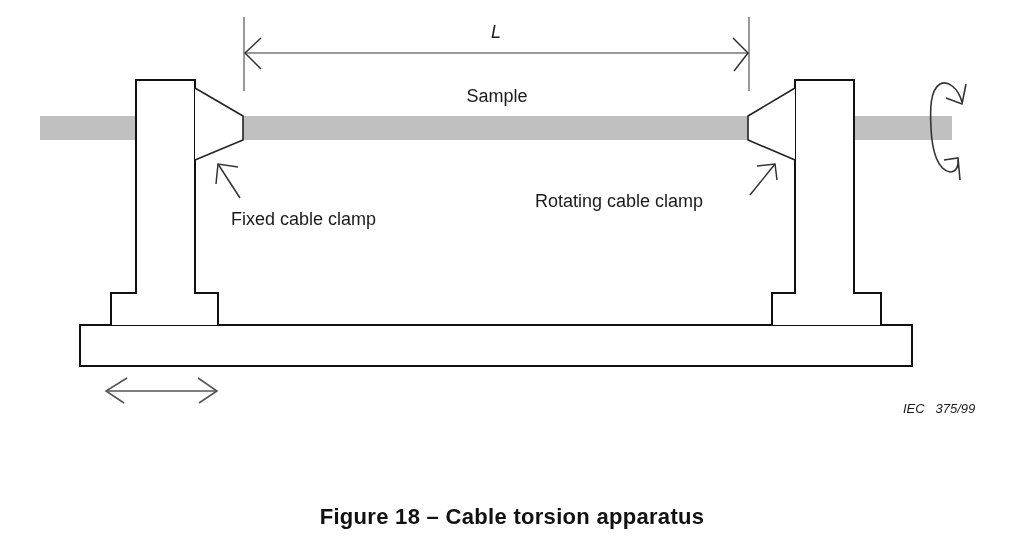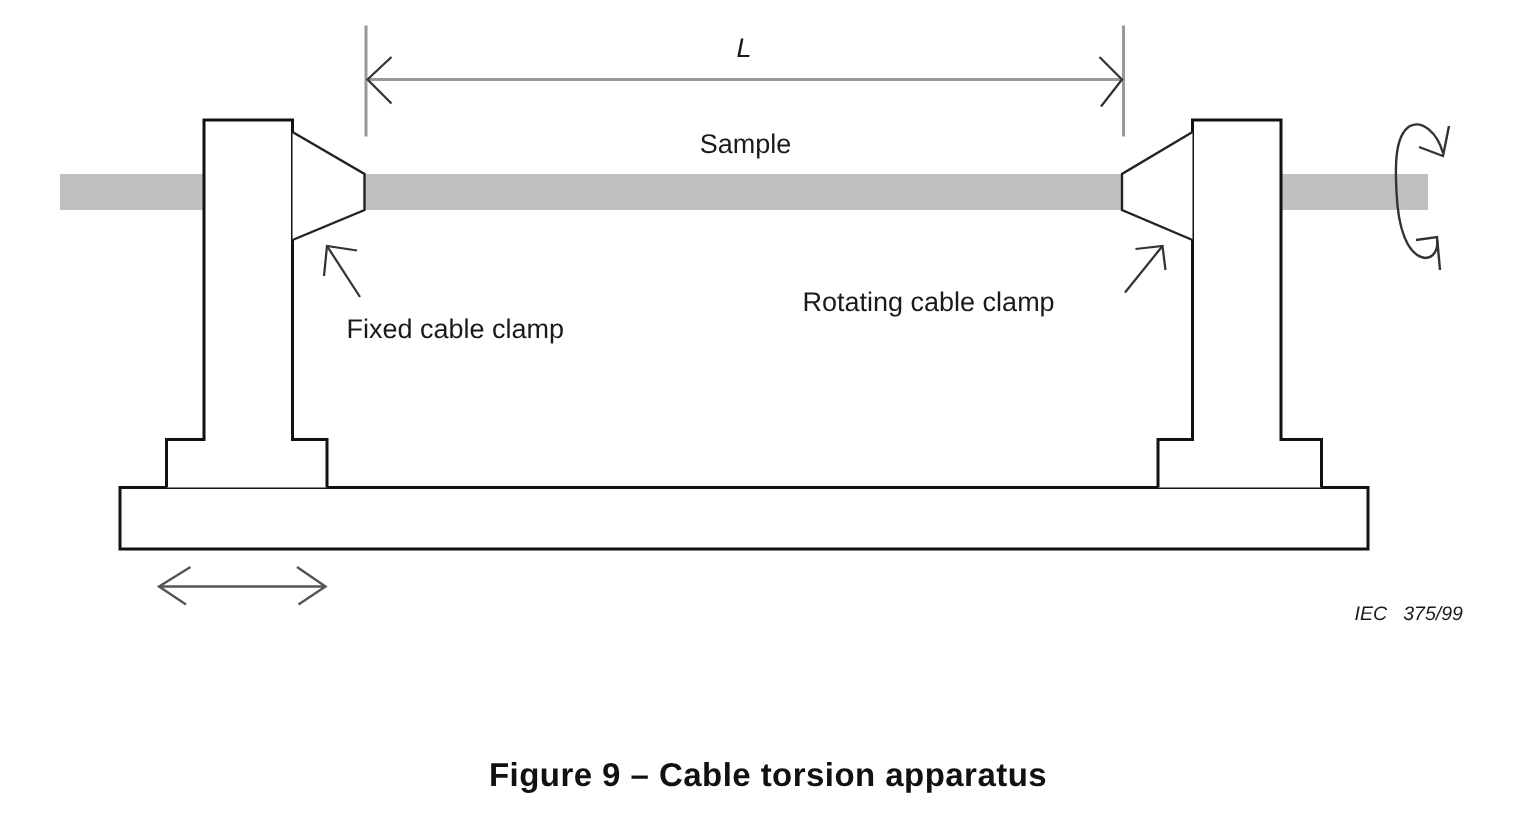--- a/index.html
+++ b/index.html
@@ -56,13 +56,13 @@
     <path d="M198 378 L217 391 L199 403"></path>
   </g>
 
   <text class="lbl" x="496" y="38" font-size="18" font-style="italic" text-anchor="middle">L</text>
   <text class="lbl" x="497" y="102" font-size="18" text-anchor="middle">Sample</text>
   <text class="lbl" x="231" y="225" font-size="18">Fixed cable clamp</text>
   <text class="lbl" x="535" y="207" font-size="18">Rotating cable clamp</text>
   <text class="lbl" x="903" y="413" font-size="13" font-style="italic" xml:space="preserve">IEC   375/99</text>
 </svg>
 
-<div class="caption">Figure 9 – Cable torsion apparatus</div>
+<div class="caption">Figure 18 – Cable torsion apparatus</div>
 
 </body></html>

